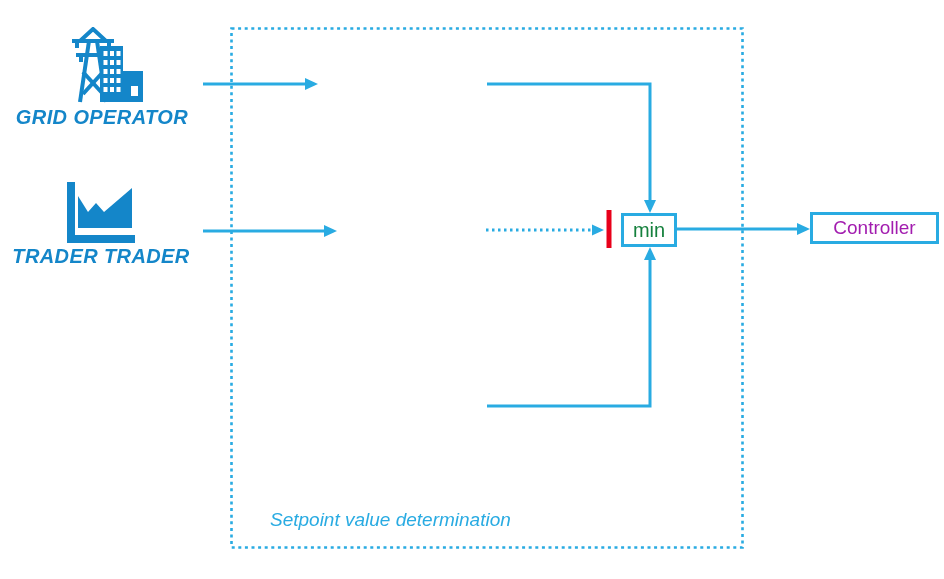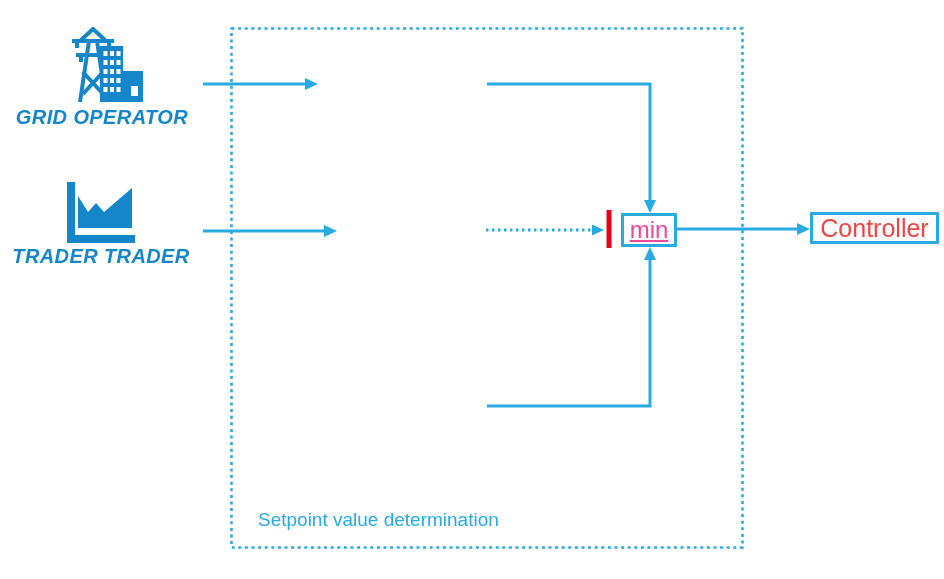--- a/index.html
+++ b/index.html
@@ -39,22 +39,22 @@
   }
   .pterm { font-size: 28px; line-height: 1; color: #29ABE2; }
   .pterm .sub { font-size: 15px; vertical-align: -6px; letter-spacing: 0.2px; }
   .block-lfsm {
     flex-direction: column;
     align-items: flex-start;
     justify-content: center;
     padding-left: 12px;
   }
   .block-lfsm .pterm { line-height: 33px; }
-  .plain-label { font-size: 25px; color: #ef4444; }
-  .min-label { font-size: 24px; color: #ec4899; text-decoration: underline; }
+  .plain-label { font-size: 19px; color: #a21caf; }
+  .min-label { font-size: 20px; color: #15803d; }
   .caption {
     position: absolute;
     color: #29ABE2;
     font-size: 19px;
     white-space: nowrap;
   }
   .icon-svg { position: absolute; }
 </style>
 </head>
 <body>
@@ -139,15 +139,15 @@
 
 
   <div class="block" style="left:621px; top:213px; width:56px; height:34px;">
     <span class="min-label">min</span>
   </div>
 
   <div class="block" style="left:810px; top:212px; width:129px; height:32px;">
     <span class="plain-label">Controller</span>
   </div>
 
-  <div class="caption" style="left:258px; top:509px;">Setpoint value determination</div>
+  <div class="caption" style="left:270px; top:509px;font-style:italic;">Setpoint value determination</div>
 
 </div>
 
 </body></html>

